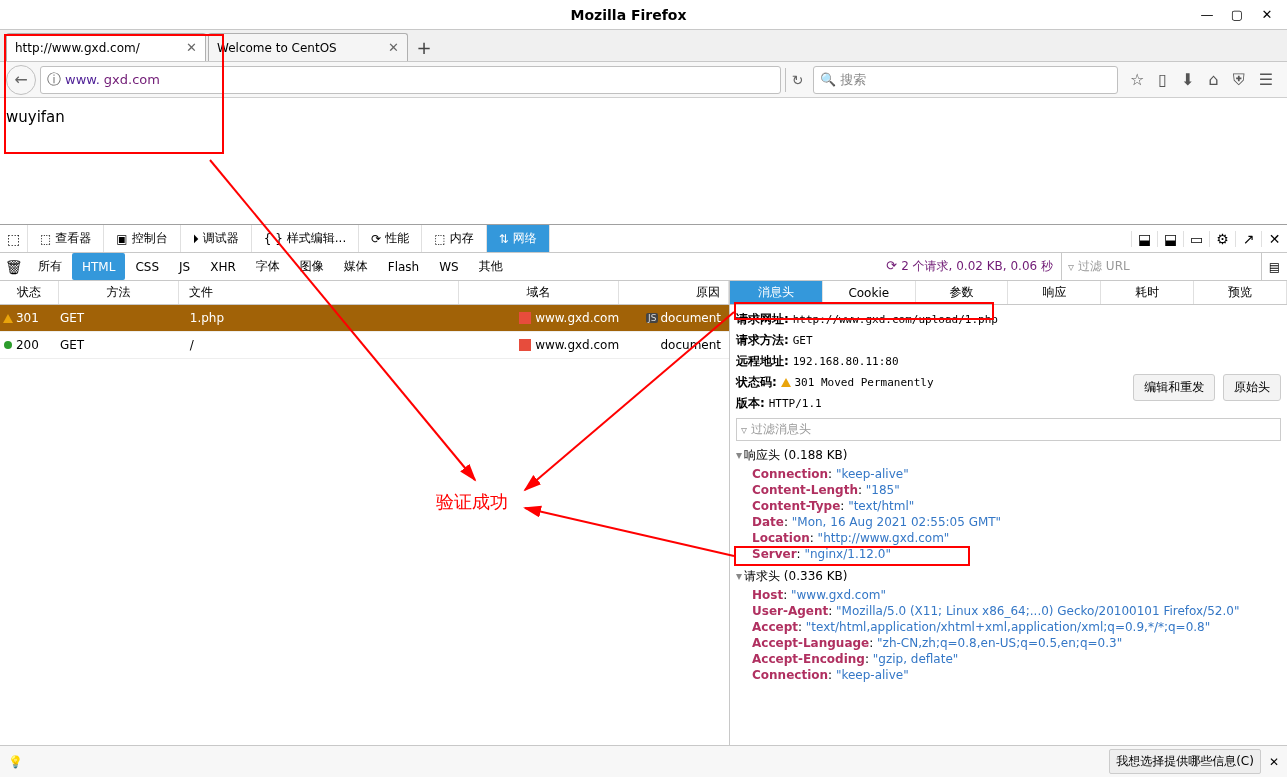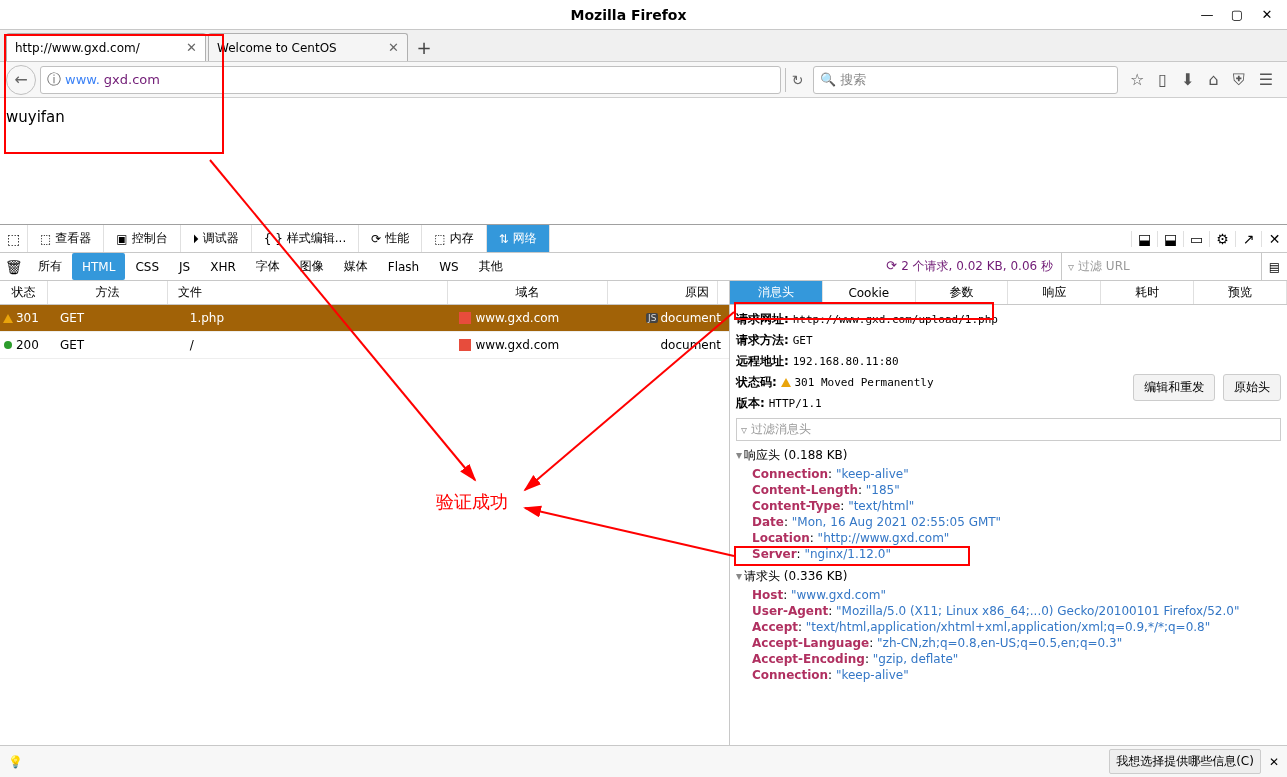--- a/index.html
+++ b/index.html
@@ -16,21 +16,21 @@
   .tab { height: 28px; padding: 0 8px; border: 1px solid #b0b0b0; border-bottom: none; background: #f5f5f5; display: flex; align-items: center; margin-right: 2px; min-width: 200px; font-size: 12px; border-radius: 3px 3px 0 0; position: relative; }
   .tab.active { background: #fff; }
   .tab .x { margin-left: auto; font-size: 13px; color: #666; }
   .newtab { width: 28px; height: 28px; display: flex; align-items: center; justify-content: center; font-size: 18px; color: #444; cursor: pointer; }
 
   
   .urlbar-row { height: 36px; background: #f7f7f7; border-bottom: 1px solid #cfcfcf; display: flex; align-items: center; padding: 0 6px; gap: 4px; }
   .nav-back { width: 30px; height: 30px; border: 1px solid #c0c0c0; border-radius: 15px; display: flex; align-items: center; justify-content: center; font-size: 16px; color: #666; }
   .urlbox { flex: 3; height: 28px; border: 1px solid #c0c0c0; border-radius: 3px; background: #fff; display: flex; align-items: center; padding: 0 6px; gap: 4px; font-size: 13px; }
   .urlbox .info { font-size: 14px; color: #666; }
-  .urlbox .domain-pre { color: #3b82f6; }
+  .urlbox .domain-pre { color: #4c1d95; }
   .urlbox .domain-main { color: #701a75; }
   .refresh { width: 24px; height: 24px; display: flex; align-items: center; justify-content: center; border-left: 1px solid #c0c0c0; color: #666; font-size: 14px; }
   .searchbox { flex: 1.2; min-width: 180px; height: 28px; border: 1px solid #c0c0c0; border-radius: 3px; background: #fff; display: flex; align-items: center; padding: 0 6px; gap: 4px; color: #888; font-size: 13px; }
   .tool-icons { display: flex; gap: 14px; padding: 0 8px; align-items: center; color: #555; font-size: 16px; }
 
   
   .page { position: relative; height: 110px; background: #fff; }
   .page-text { position: absolute; left: 6px; top: 10px; font-size: 15px; }
 
   
@@ -51,22 +51,22 @@
   .net-filter { width: 200px; border-left: 1px solid #c8c8c8; padding: 0 6px; color: #999; display: flex; align-items: center; gap: 4px; height: 100%; }
   .net-tog { width: 26px; border-left: 1px solid #c8c8c8; display: flex; align-items: center; justify-content: center; height: 100%; }
 
   
   .net-body { display: flex; flex: 1; min-height: 0; }
   .net-left { width: 730px; display: flex; flex-direction: column; border-right: 1px solid #c8c8c8; overflow: hidden; }
   .net-right { flex: 1; display: flex; flex-direction: column; overflow: hidden; }
 
   .nl-header { display: flex; height: 24px; border-bottom: 1px solid #c8c8c8; font-size: 12px; }
   .nl-header > div { display: flex; align-items: center; justify-content: center; border-right: 1px solid #e0e0e0; }
-  .col-status { width: 48px; } .col-method { width: 120px; } .col-file { width: 280px; padding-left: 10px; justify-content: flex-start !important; }
-  .col-domain { width: 160px; justify-content: flex-start; } .col-cause { width: 110px; justify-content: flex-end !important; padding-right: 8px; }
+  .col-status { width: 59px; } .col-method { width: 120px; } .col-file { width: 280px; padding-left: 10px; justify-content: flex-start !important; }
+  .col-domain { width: 160px; justify-content: flex-end; } .col-cause { width: 110px; justify-content: flex-end !important; padding-right: 8px; }
 
   .nl-row { display: flex; height: 27px; align-items: center; font-size: 12px; border-bottom: 1px solid #eee; }
   .nl-row.sel { background: #a16207; color: #fff; }
   .nl-row > div { display: flex; align-items: center; }
   .status-ico { width: 16px; display: flex; justify-content: center; }
   .tri-yellow { width: 0; height: 0; border-left: 5px solid transparent; border-right: 5px solid transparent; border-bottom: 9px solid #e9a40b; }
   .dot-green { width: 8px; height: 8px; border-radius: 4px; background: #2c9c2c; }
   .block-ico { width: 12px; height: 12px; background: #e74c3c; margin-right: 4px; display: inline-block; }
   .js-badge { background: #444; color: #ddd; font-size: 9px; padding: 0 2px; margin-right: 2px; border-radius: 2px; }
 

